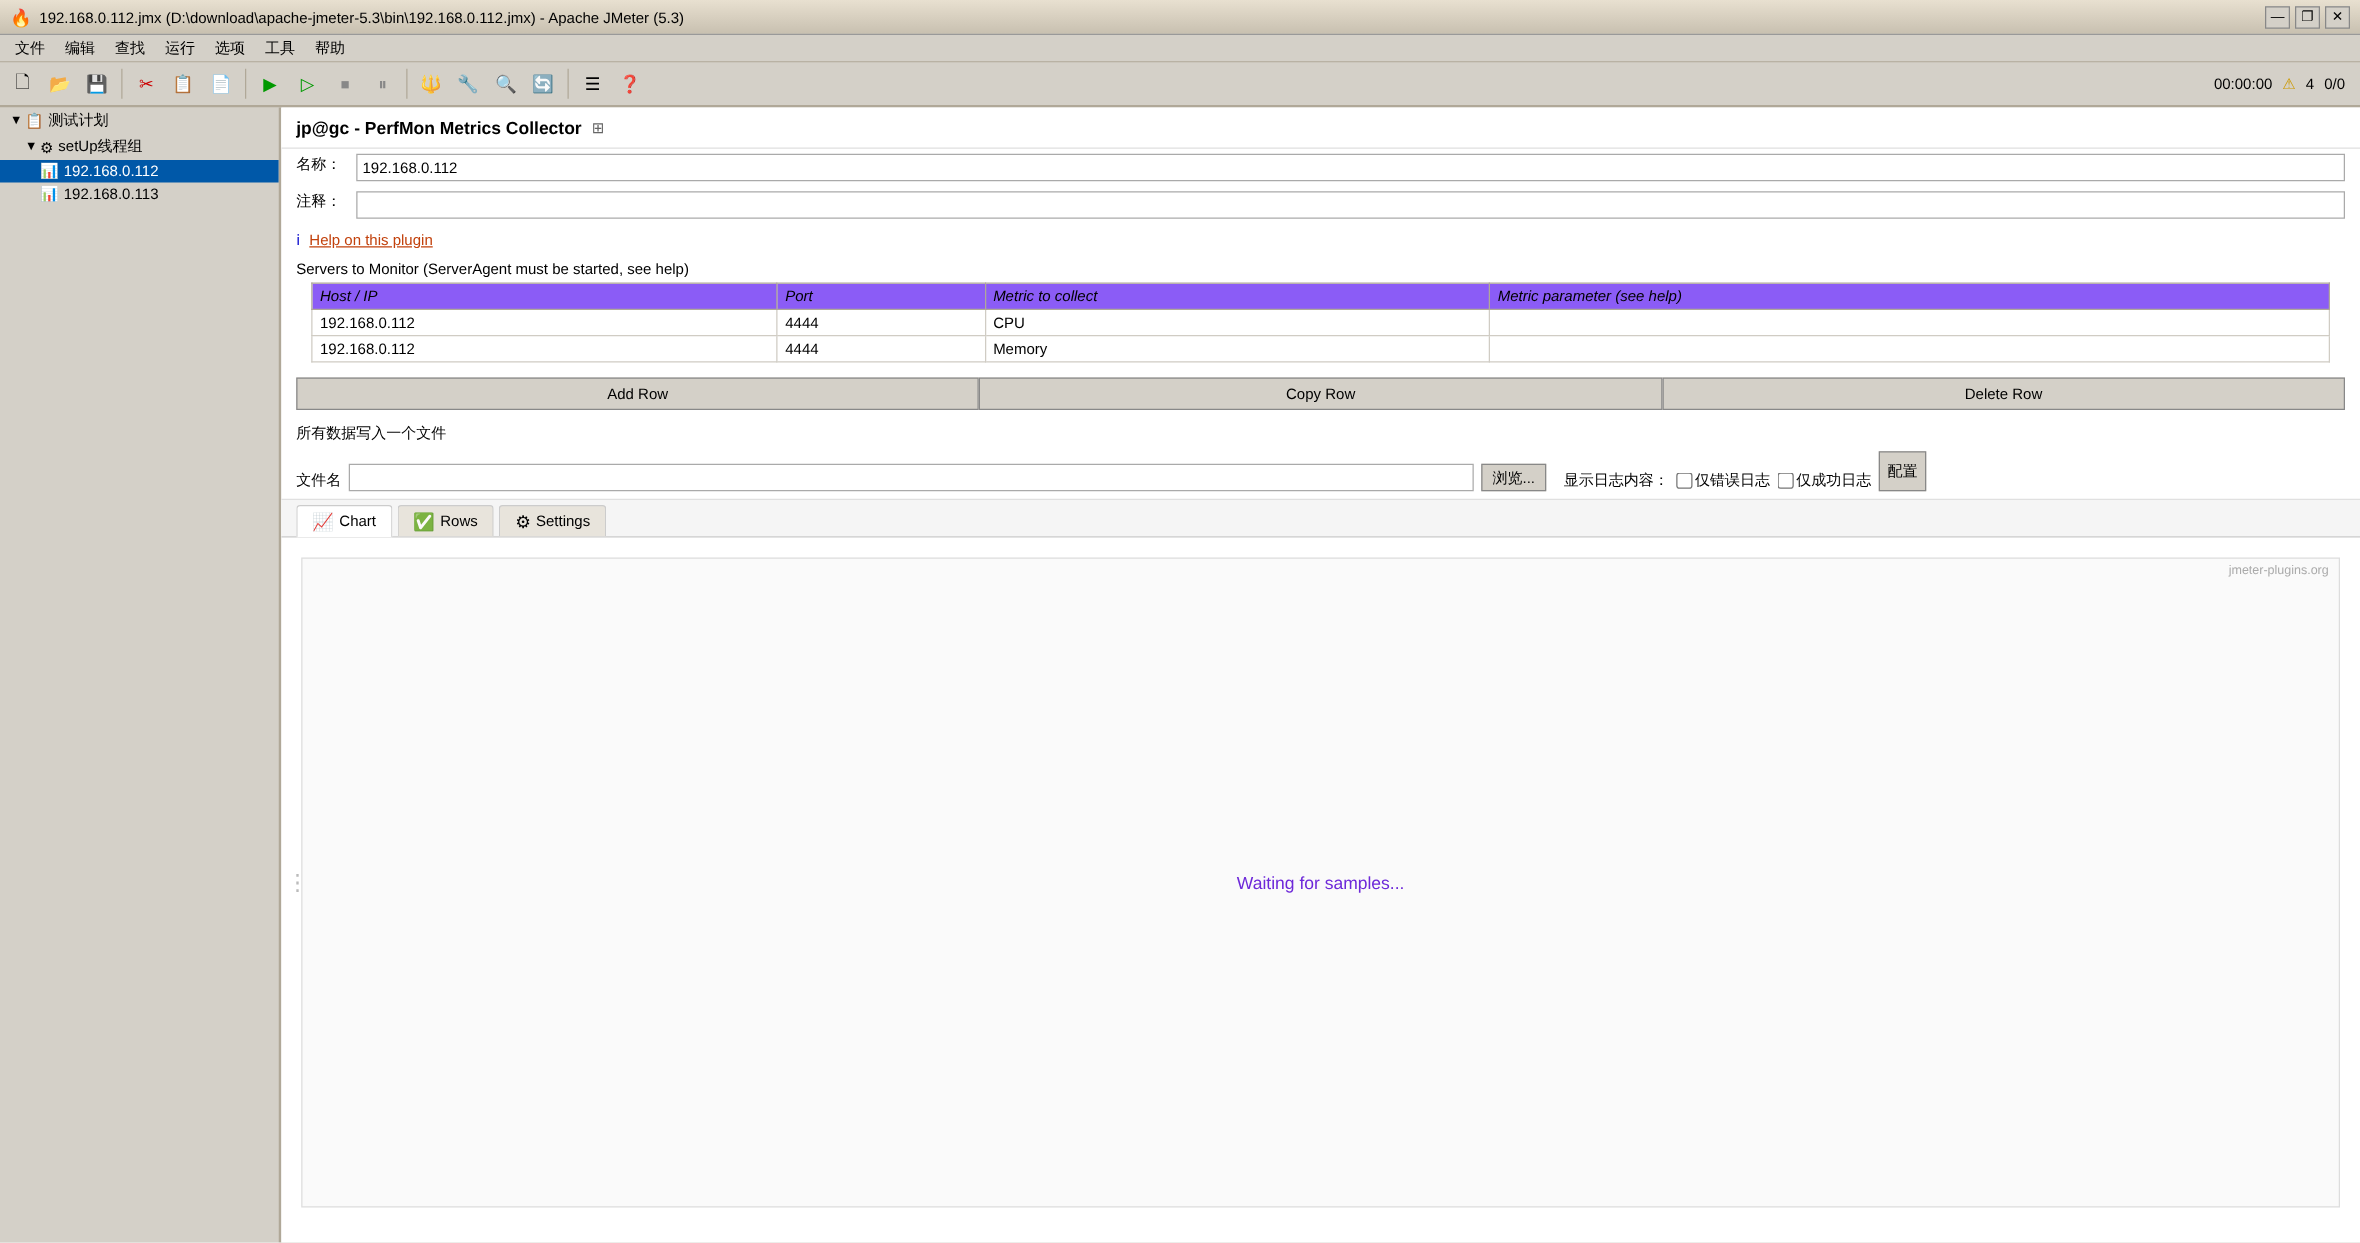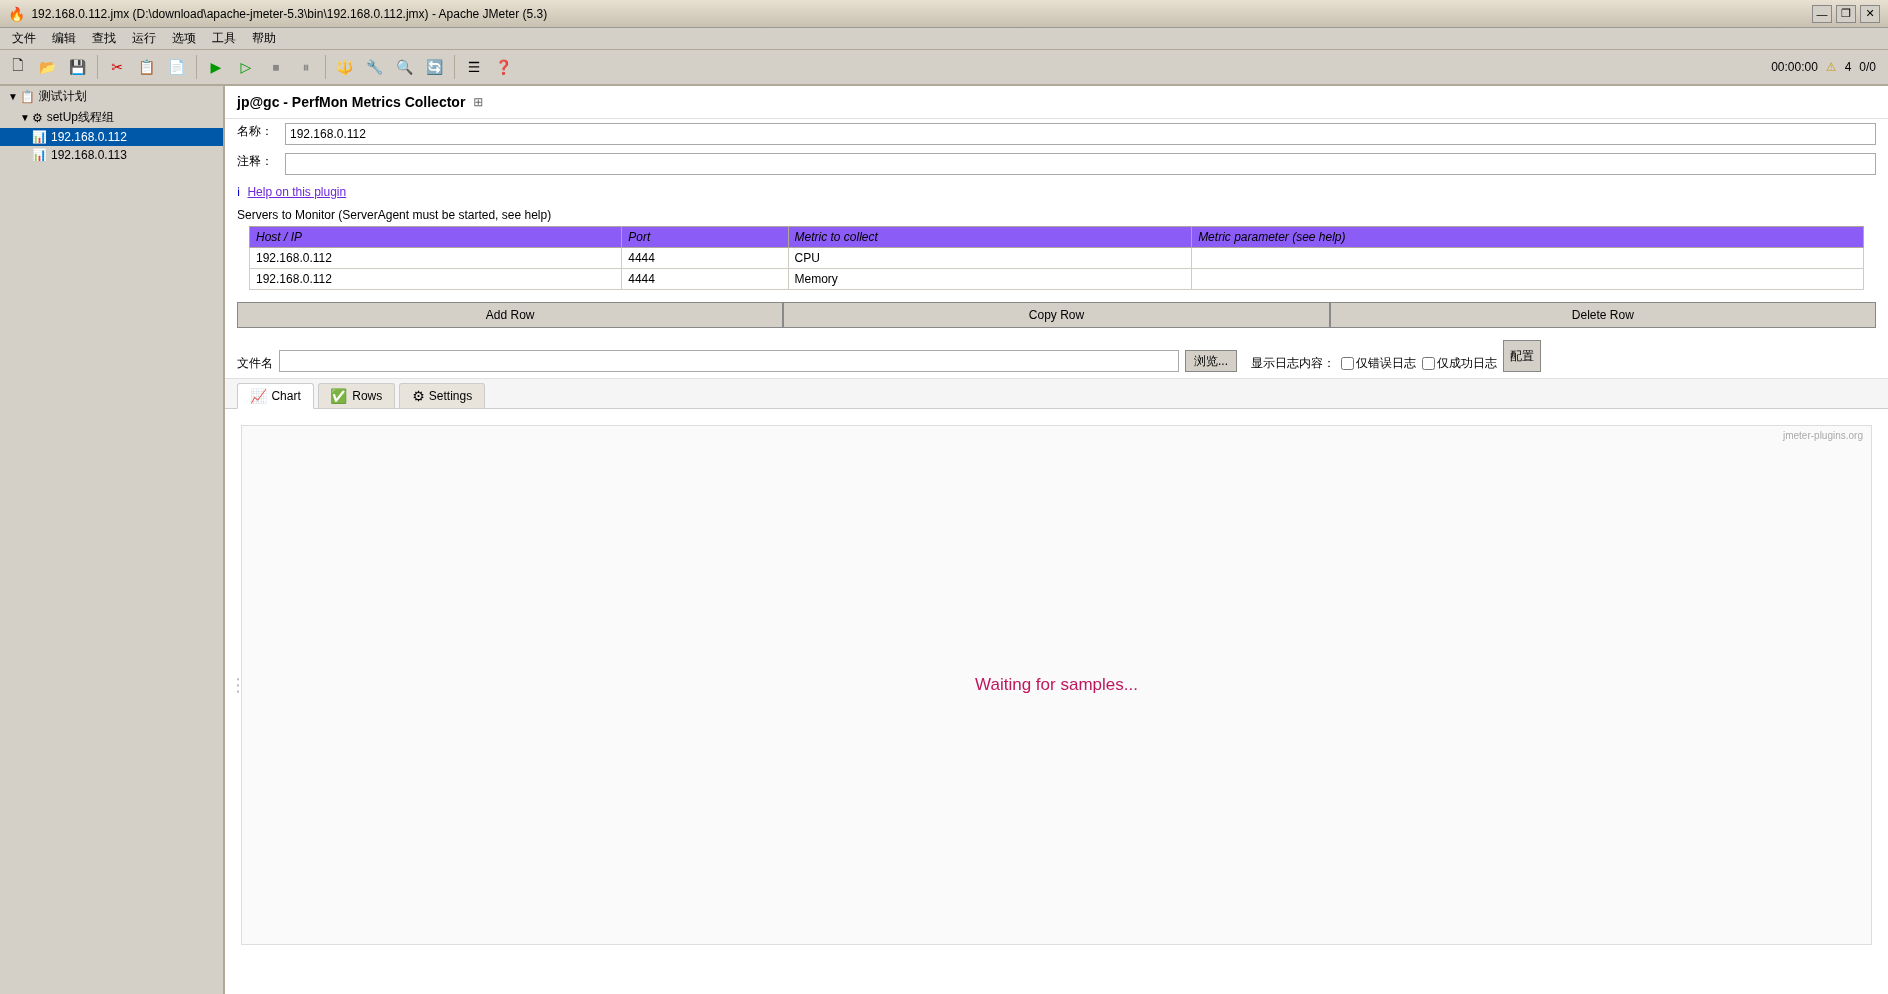--- a/index.html
+++ b/index.html
@@ -112,21 +112,21 @@
       flex: 1;
       height: 22px;
       border: 1px solid #aaa;
       padding: 1px 4px;
       font-size: 12px;
       background: #fff;
     }
 
     
     .help-link {
-      color: #6d28d9;
+      color: #c2410c;
       text-decoration: underline;
       cursor: pointer;
       font-size: 12px;
     }
     .help-section { padding: 4px 12px; }
     .info-icon { color: #0000cc; margin-right: 4px; font-size: 12px; }
 
     
     .monitor-table {
       width: calc(100% - 24px);
@@ -194,21 +194,21 @@
     .chart-area {
       background: #f8f8f8;
       border: 1px solid #ddd;
       margin: 0 12px 8px;
       min-height: 500px;
       display: flex;
       align-items: center;
       justify-content: center;
       position: relative;
     }
-    .waiting-text { color: #be185d; font-size: 17px; }
+    .waiting-text { color: #6d28d9; font-size: 14px; }
     .chart-watermark {
       position: absolute;
       top: 4px; right: 8px;
       color: #aaa; font-size: 10px;
     }
 
     
     ::-webkit-scrollbar { width: 12px; height: 12px; }
     ::-webkit-scrollbar-track { background: #d4d0c8; }
     ::-webkit-scrollbar-thumb { background: #b0a898; border: 1px solid #888; }
@@ -350,20 +350,23 @@
         </tbody>
       </table>
     </div>
 
     <div class="btn-row">
       <button class="action-btn">Add Row</button>
       <button class="action-btn">Copy Row</button>
       <button class="action-btn">Delete Row</button>
     </div>
 
+    <div style="padding: 2px 12px;">
+      <span>所有数据写入一个文件</span>
+    </div>
 
     <div style="display:flex; align-items:flex-end; padding: 4px 12px; gap: 6px; border-bottom: 1px solid #e0e0e0; padding-bottom: 6px;">
       <span style="white-space:nowrap;">文件名</span>
       <input type="text" class="form-input" value="" style="flex: 1 1 0%; max-width: 900px;">
       <button class="file-btn">浏览...</button>
       <span style="white-space:nowrap; margin-left:8px;">显示日志内容：</span>
       <label style="display:flex;align-items:center;gap:2px;white-space:nowrap;">
         <input type="checkbox" style="">
         <span>仅错误日志</span>
       </label>

